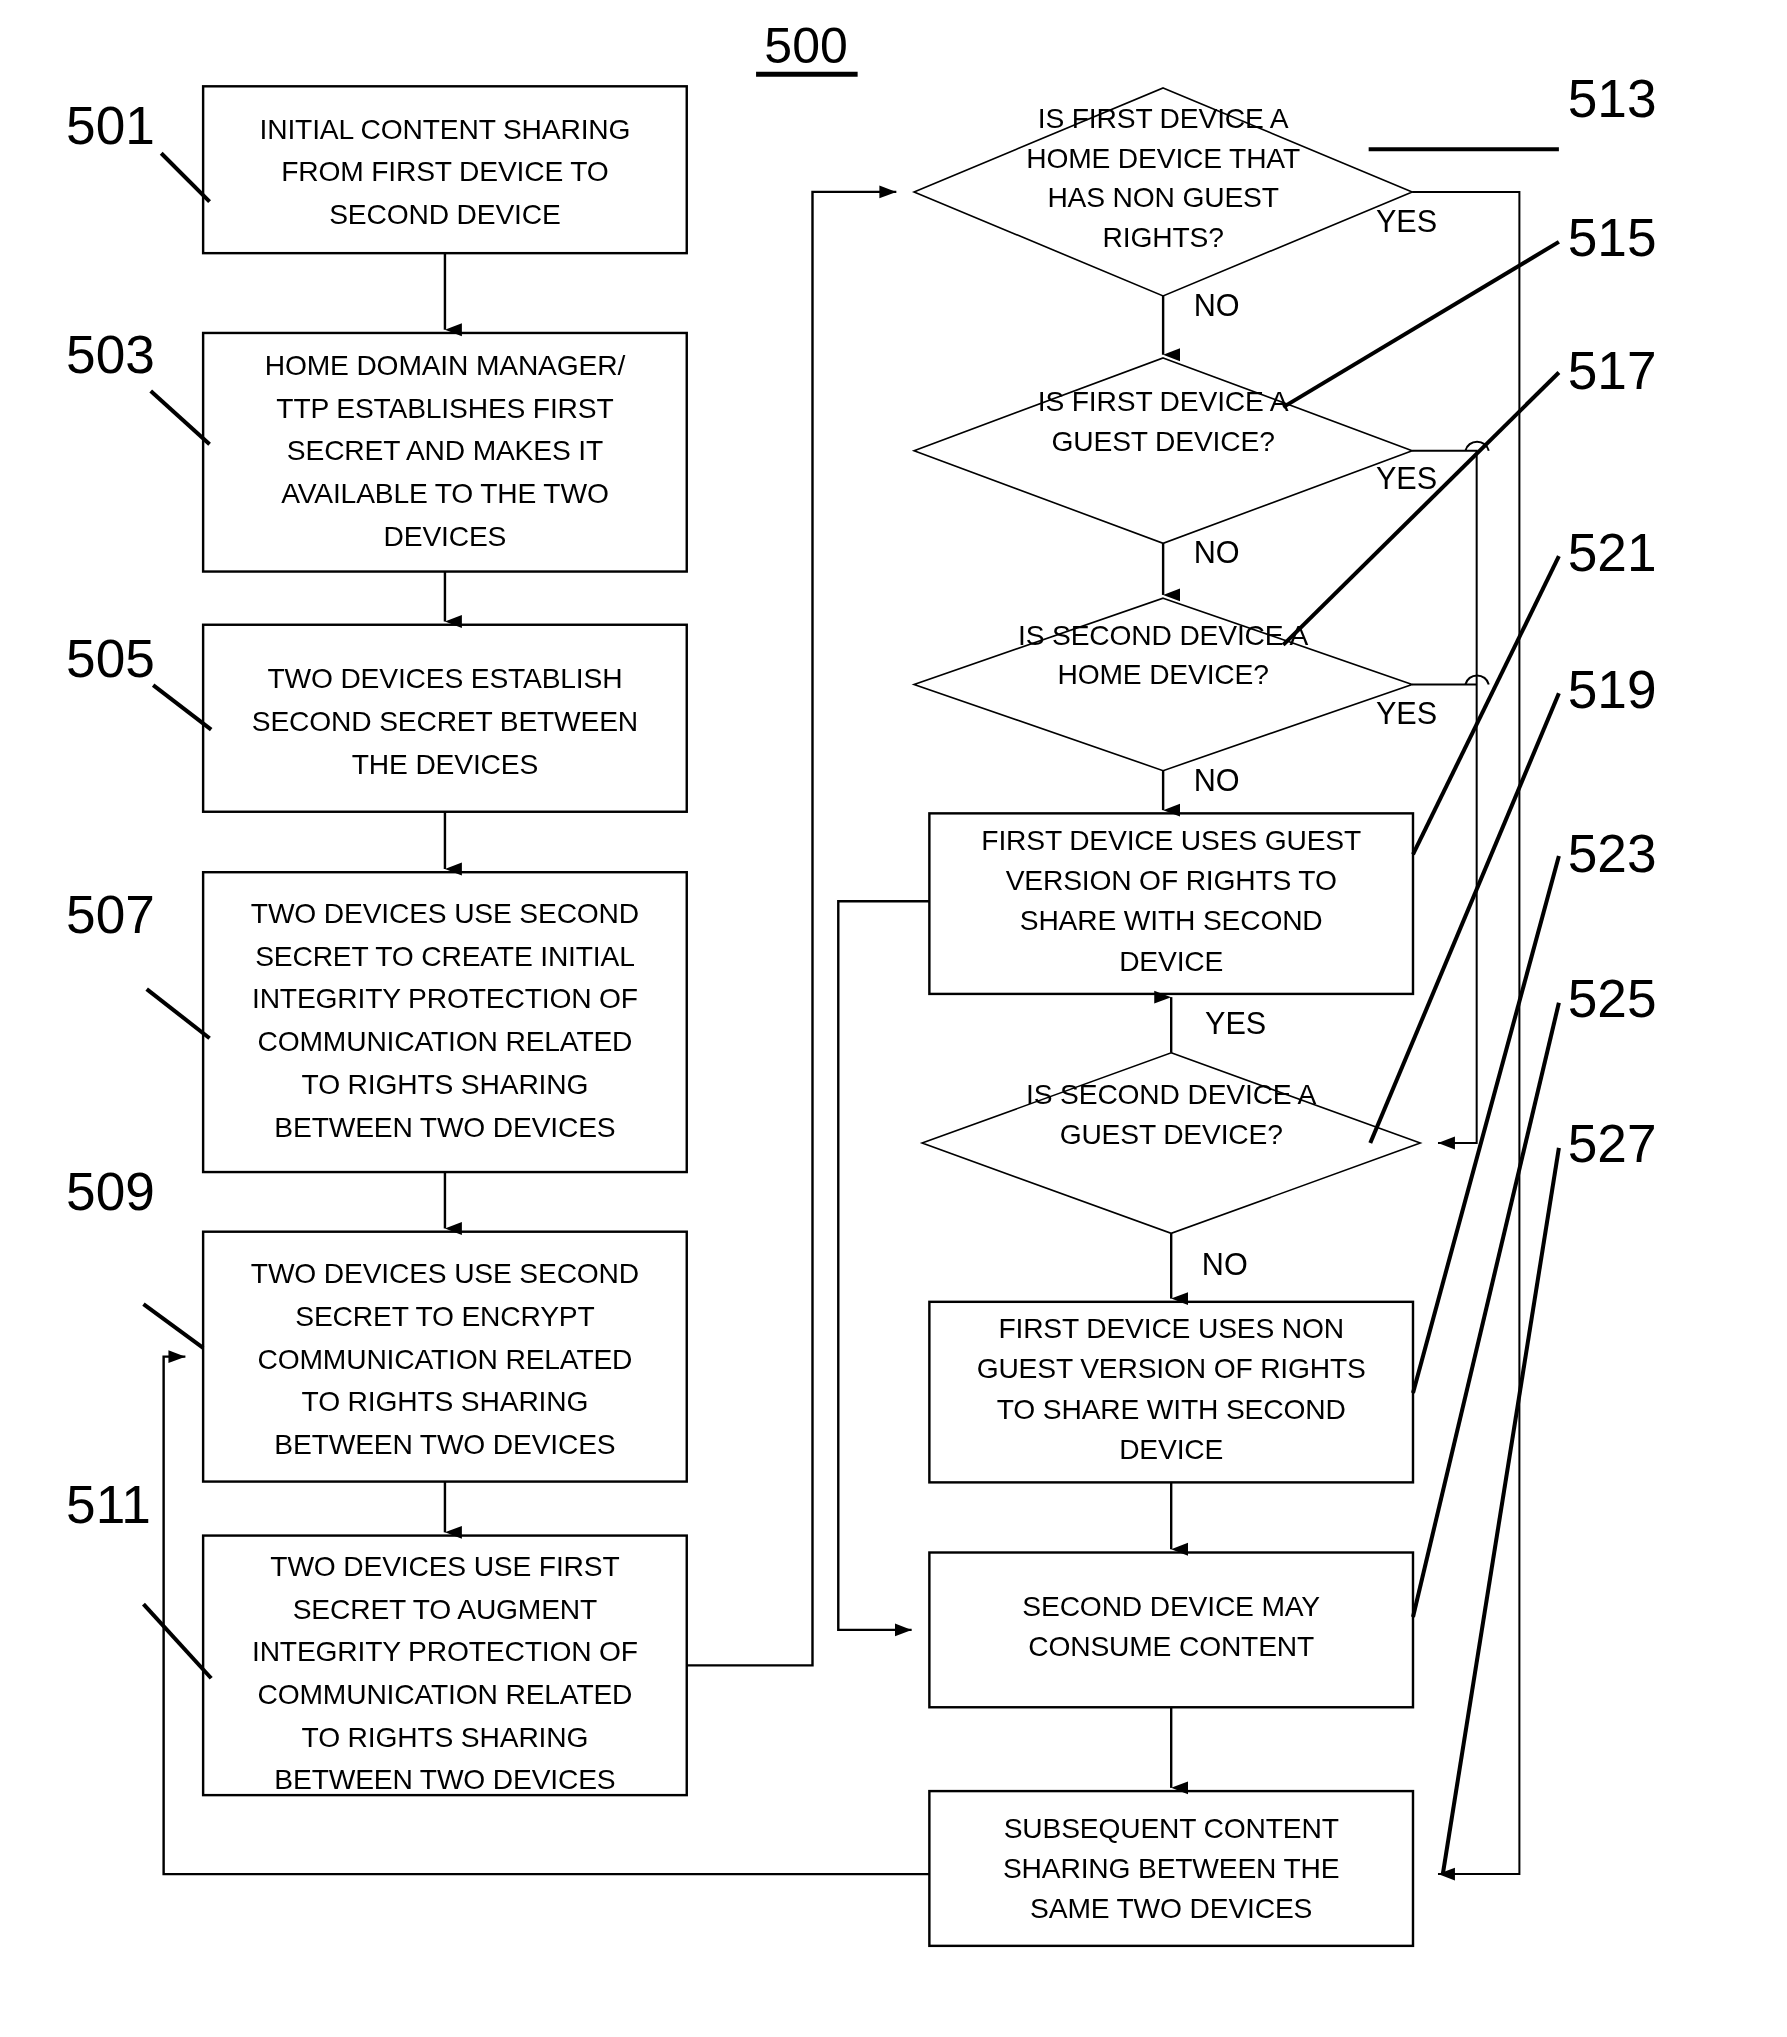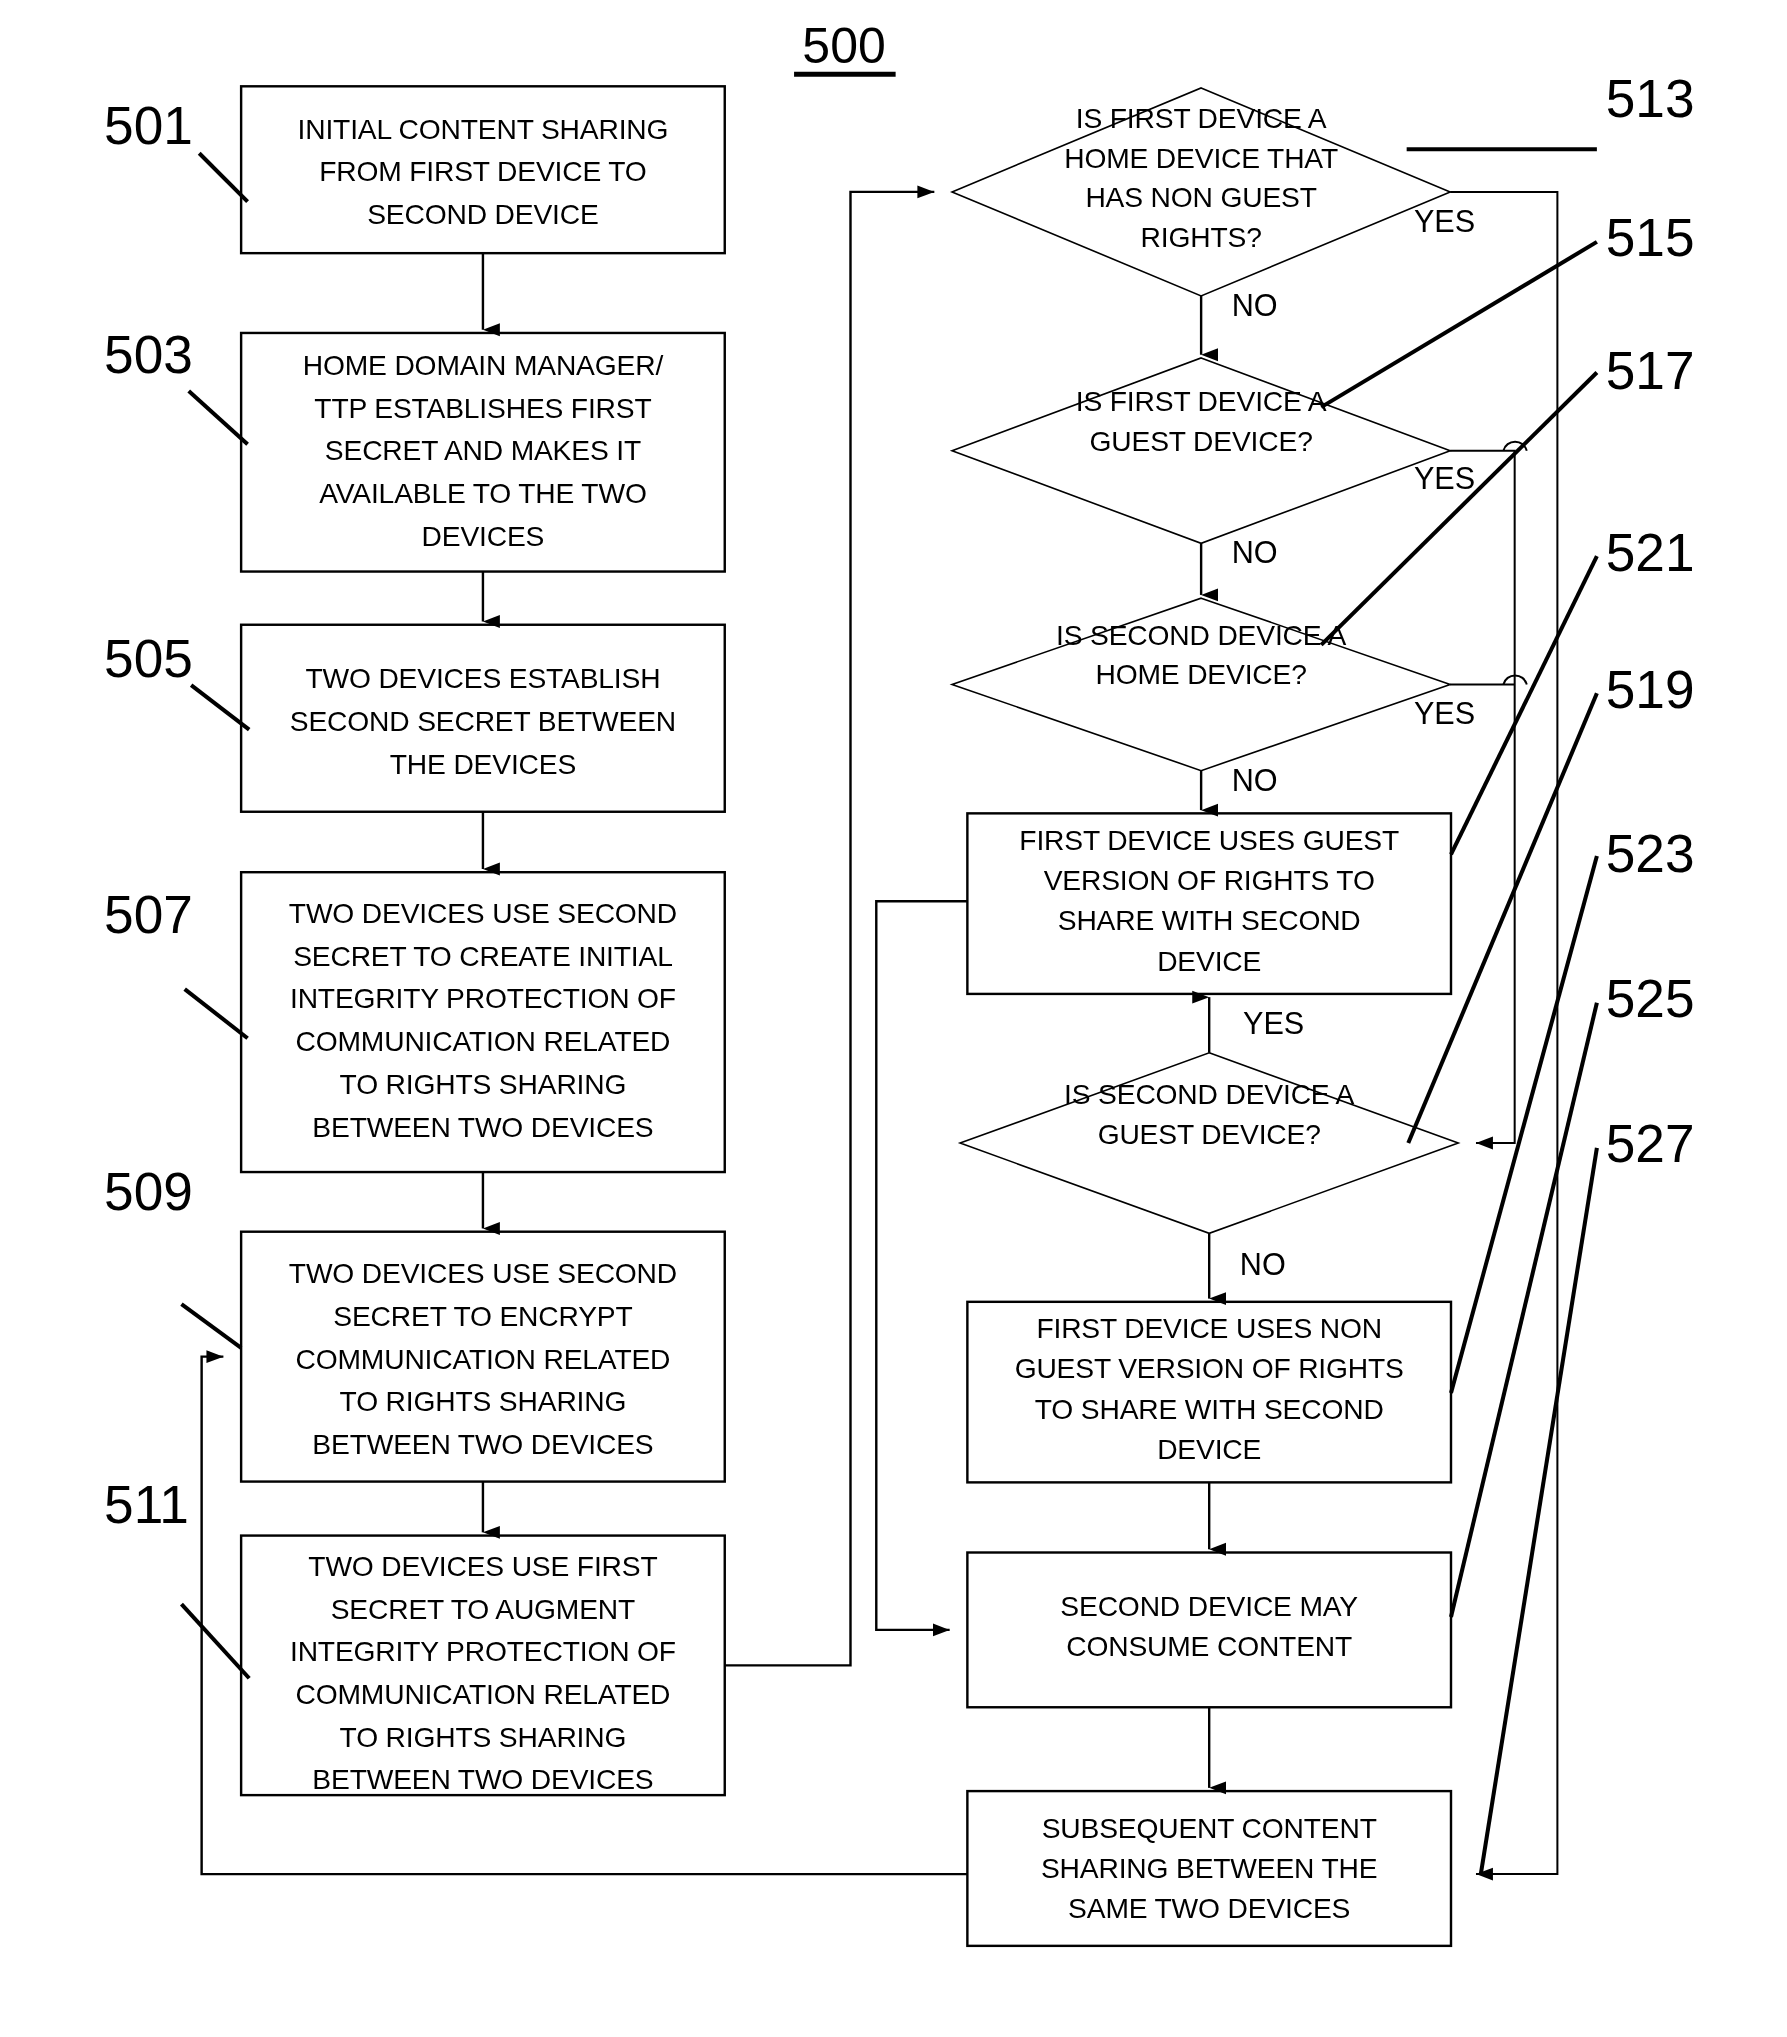--- a/index.html
+++ b/index.html
@@ -6,21 +6,20 @@
     margin: 0;
     padding: 0;
     background: #ffffff;
   }
   #page {
     position: relative;
     width: 1616px;
     height: 2037px;
     background: #ffffff;
     font-family: "Liberation Sans", sans-serif;
-    padding-left: 38px;
   }
   svg { display: block; }
   .box-rect {
     fill: #ffffff;
     stroke: #000000;
     stroke-width: 3;
   }
   .diamond-shape {
     fill: #ffffff;
     stroke: #000000;

